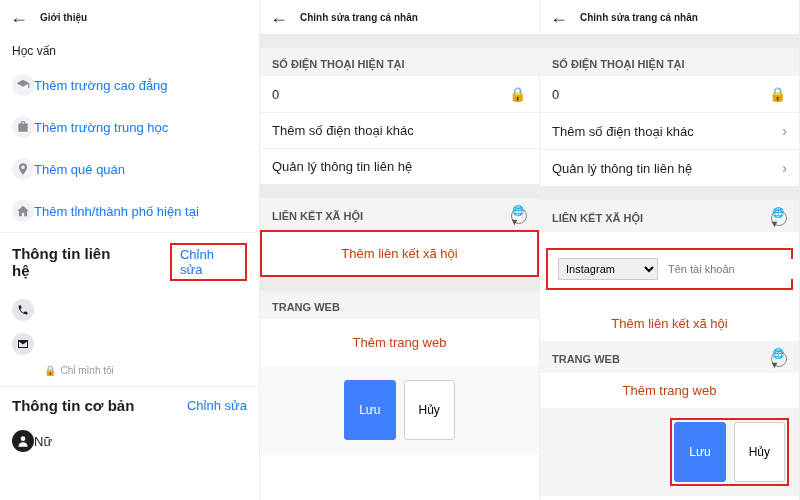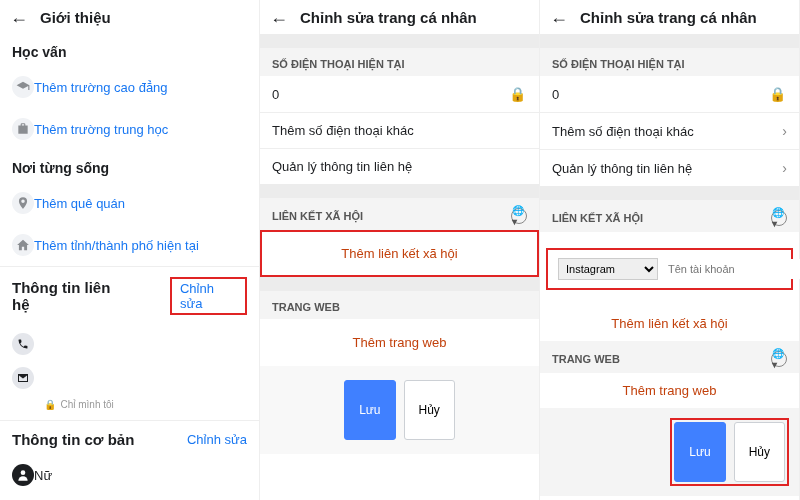--- a/index.html
+++ b/index.html
@@ -4,25 +4,25 @@
 <style>
   * { box-sizing: border-box; margin: 0; padding: 0; font-family: -apple-system, Helvetica, Arial, sans-serif; }
   body { background: #fff; width: 800px; height: 500px; overflow: hidden; display: flex; font-size: 13px; color: #1c1e21; }
   .panel { border-right: 1px solid #eee; background: #fff; position: relative; }
   .p1 { width: 260px; }
   .p2 { width: 280px; }
   .p3 { width: 260px; }
 
   .hdr { display: flex; align-items: center; padding: 8px 10px; gap: 12px; }
   .hdr .back { font-size: 18px; line-height: 1; cursor: pointer; }
-  .hdr .title { font-size: 15px; font-weight: 600; }
+  .hdr .title { font-size: 10px; font-weight: 600; }
 
   .spacer { height: 14px; background: #ececec; }
 
-  .sect-head { font-size: 14px; font-weight: 700; padding: 10px 12px 6px; }
+  .sect-head { font-size: 12px; font-weight: 400; padding: 10px 12px 6px; }
   .sect-label { font-size: 11px; font-weight: 600; color: #555; padding: 10px 12px 6px; background: #f4f4f4; display: flex; align-items: center; justify-content: space-between; }
 
   .row { display: flex; align-items: center; padding: 10px 12px; }
   .row.link { color: #1877f2; cursor: pointer; }
   .row.border { border-bottom: 1px solid #eee; }
   .row .ico { width: 22px; height: 22px; border-radius: 50%; background: #f0f2f5; display: flex; align-items: center; justify-content: center; flex-shrink: 0; }
   .row .ico svg { width: 14px; height: 14px; }
   .row .txt { flex: 1; white-space: nowrap; overflow: hidden; text-overflow: ellipsis; }
   .row .chev { color: #888; font-size: 14px; }
   .row .lock { color: #333; font-size: 14px; }
@@ -74,21 +74,20 @@
   </div>
   <div class="row link">
     <span class="ico">
         <svg viewBox="0 0 24 24">
           <path fill="#8a8d91" d="M10 2h4a2 2 0 012 2v2h4v14H4V6h4V4a2 2 0 012-2zm0 4h4V4h-4v2z"></path>
         </svg>
       </span>
     <span class="txt">Thêm trường trung học</span>
   </div>
 
-  <div class="sect-head">Nơi từng sống</div>
   <div class="row link">
     <span class="ico">
         <svg viewBox="0 0 24 24">
           <path fill="#8a8d91" d="M12 2a7 7 0 017 7c0 5-7 13-7 13S5 14 5 9a7 7 0 017-7zm0 4a3 3 0 100 6 3 3 0 000-6z"></path>
         </svg>
       </span>
     <span class="txt">Thêm quê quán</span>
   </div>
   <div class="row link">
     <span class="ico">

